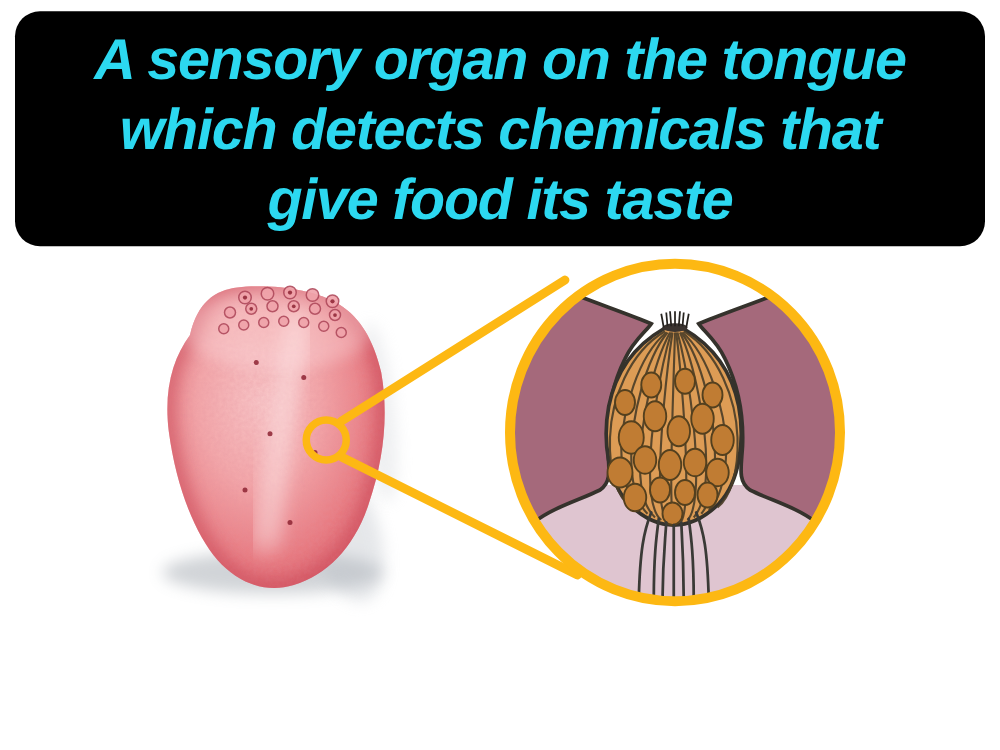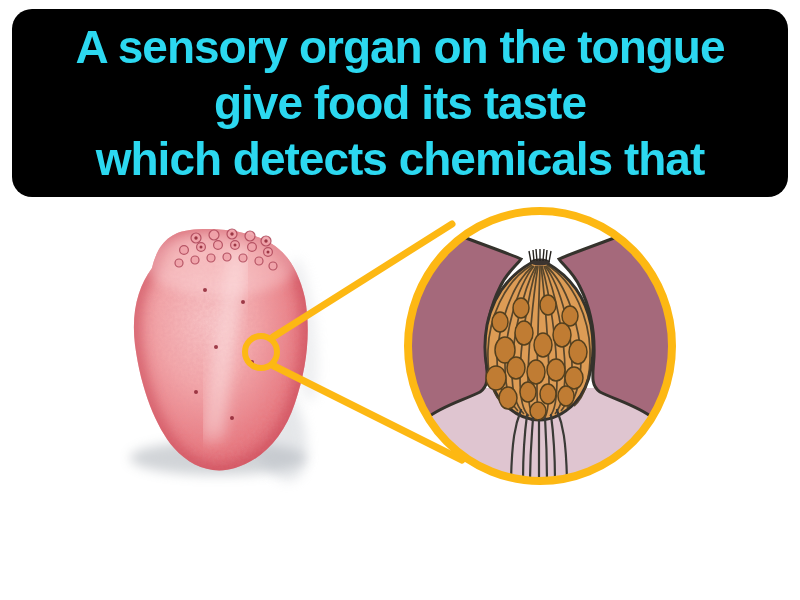--- a/index.html
+++ b/index.html
@@ -24,31 +24,31 @@
   }
   .banner{
     position:absolute;left:12px;top:9px;width:776px;height:188px;
     background:var(--banner-bg);
     border-radius:20px;
     display:flex;flex-direction:column;align-items:center;justify-content:center;
   }
   .banner-line{
     color:var(--banner-text);
     font-size:46px;line-height:56px;font-weight:700;letter-spacing:-1px;
-    white-space:nowrap;text-align:center;
+    white-space:nowrap;text-align:center;font-style:italic;
   }
   .art{position:absolute;left:0;top:0;width:800px;height:600px;}
 </style>
 </head>
 <body>
 
 <div class="banner">
   <div class="banner-line">A sensory organ on the tongue</div>
+  <div class="banner-line">which detects chemicals that</div>
   <div class="banner-line">give food its taste</div>
-  <div class="banner-line">which detects chemicals that</div>
 </div>
 
 <svg class="art" viewBox="0 0 800 600" aria-hidden="true">
   <defs>
     <radialGradient id="tongueGrad" cx="0.42" cy="0.38" r="0.78">
       <stop offset="0" stop-color="#F8C4C6"></stop>
       <stop offset="0.35" stop-color="#F3A7AA"></stop>
       <stop offset="0.68" stop-color="#E87A81"></stop>
       <stop offset="0.88" stop-color="#DC5F6A"></stop>
       <stop offset="1" stop-color="#D2505E"></stop>

